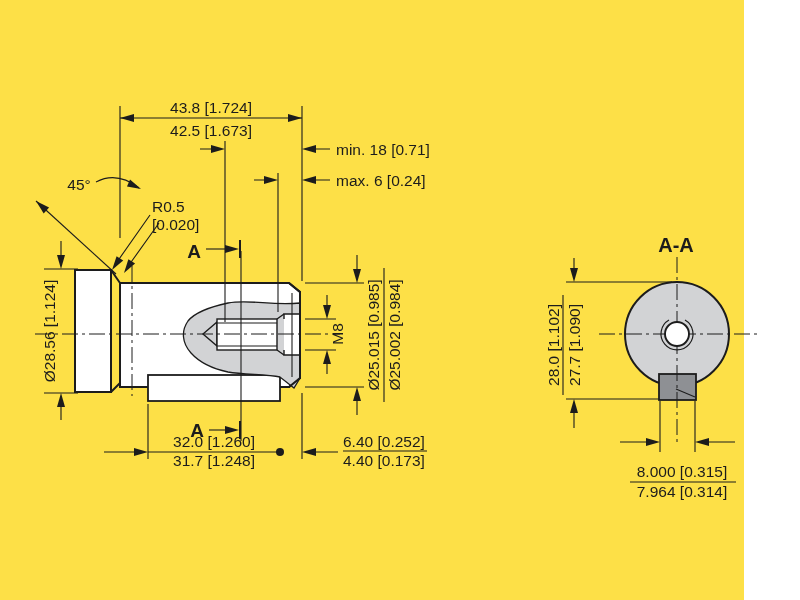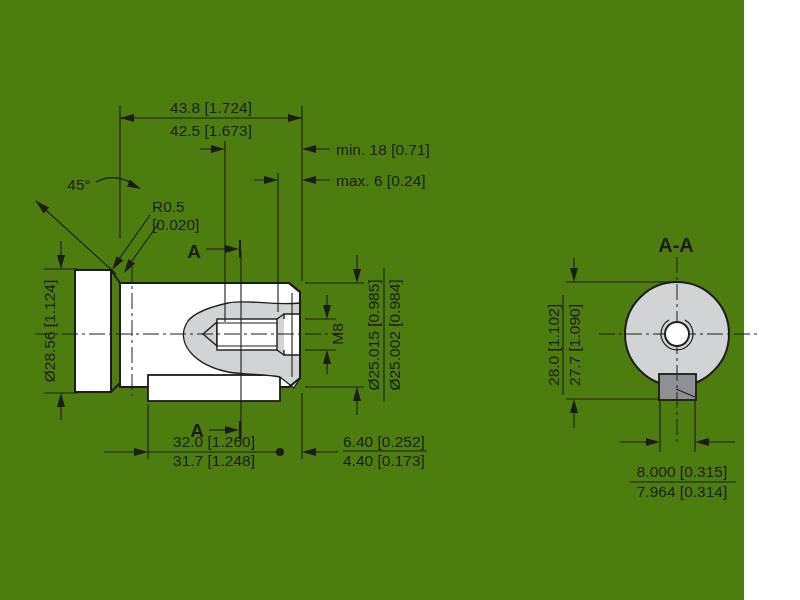--- a/index.html
+++ b/index.html
@@ -1,17 +1,17 @@
 <!DOCTYPE html>
 <html style="--fill: #d2d3d5; --key: #8e9094; --ln: #1c1c1c;"><head>
 <meta charset="utf-8">
 <style>
   :root { --ln:#1c1c1c; --fill:#d2d3d5; --key:#8e9094; }
   html,body { margin:0; padding:0; background:#fff; }
-  .stage { width:744px; height:600px; position:relative; background:#4d7c0f; }
+  .stage { width:744px; height:600px; position:relative; background:#fde047; }
   svg { display:block; }
   .part { fill:#ffffff; stroke:var(--ln); stroke-width:2; stroke-linejoin:miter; }
   .part15 { fill:#ffffff; stroke:var(--ln); stroke-width:1.8; }
   .ol2 { fill:none; stroke:var(--ln); stroke-width:2; }
   .ol14 { fill:none; stroke:var(--ln); stroke-width:1.4; }
   .thin { fill:none; stroke:var(--ln); stroke-width:1.1; }
   .blob { fill:var(--fill); stroke:var(--ln); stroke-width:1.3; }
   .keyfill { fill:var(--key); stroke:var(--ln); stroke-width:1.8; }
   .cl { fill:none; stroke:var(--ln); stroke-width:1; stroke-dasharray:16 4 3 4; }
   .dim { fill:none; stroke:var(--ln); stroke-width:1.1; }

